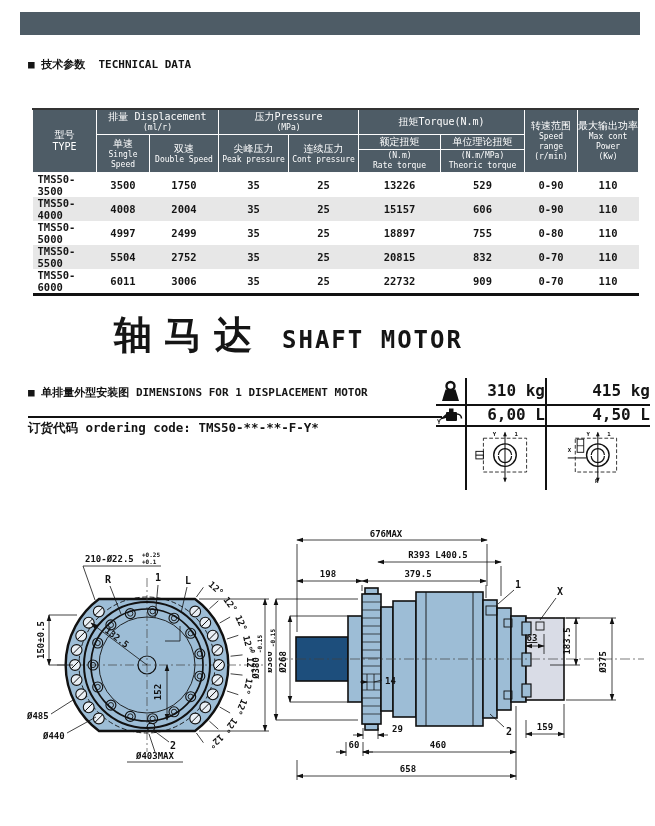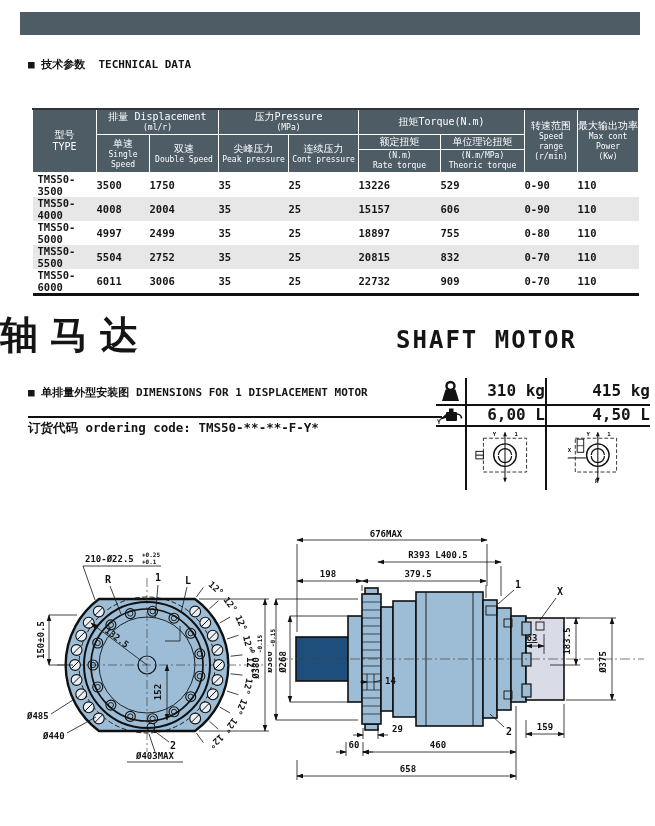--- a/index.html
+++ b/index.html
@@ -12,25 +12,25 @@
   #sec1{left:28px;top:57px;}
   #sec2{left:28px;top:385px;width:414px;border-bottom:2px solid #111;padding-bottom:16px;}
   .ordering{position:absolute;left:28px;top:420px;font-size:12.5px;font-weight:bold;white-space:pre;text-align:center;}
   
   .dtable{position:absolute;left:32px;top:108px;width:606px;border-collapse:collapse;
           table-layout:fixed;border-top:2px solid #333;border-bottom:3px solid #111;}
   .dtable th{background:#4e5c66;color:#fff;border:1px solid #fdfdfd;font-weight:normal;
              padding:1px 0;vertical-align:middle;}
   .th-cn{font-size:10px;line-height:12px;}
   .th-en{font-size:8px;line-height:10px;}
-  .dtable td{font-size:10.5px;font-weight:bold;text-align:left;height:17px;padding:0;}
+  .dtable td{font-size:10.5px;font-weight:bold;text-align:center;height:17px;padding:0;}
   .dtable tbody tr:nth-child(even){background:#e7e7e7;}
   .dtable td.t-left{text-align:left;padding-left:5px;}
   
-  .shaft-title{position:absolute;left:0;top:290px;width:577px;display:flex;justify-content:space-between;
+  .shaft-title{position:absolute;left:0;top:290px;width:577px;display:flex;justify-content:center;
                align-items:baseline;gap:18px;}
   .shaft-title .cn{font-size:38px;font-weight:bold;letter-spacing:12px;}
   .shaft-title .en{font-size:24px;font-weight:bold;letter-spacing:2px;margin-top:36px;}
   
   .spec{position:absolute;left:436px;top:378px;width:214px;height:112px;}
   .spec .v{position:absolute;top:0;bottom:0;width:1.5px;background:#111;}
   .spec .h{position:absolute;left:0;right:0;height:1.5px;background:#111;}
   .spec .val{position:absolute;font-size:16px;font-weight:bold;text-align:right;}
   
   .draw{position:absolute;}

